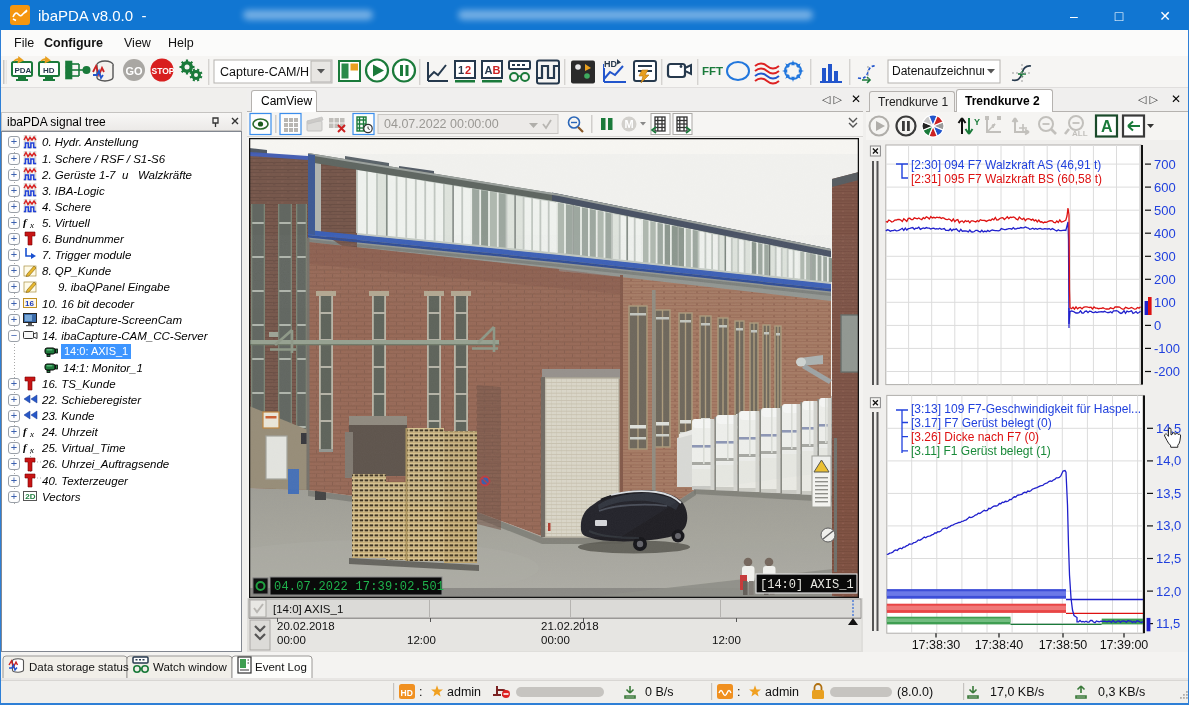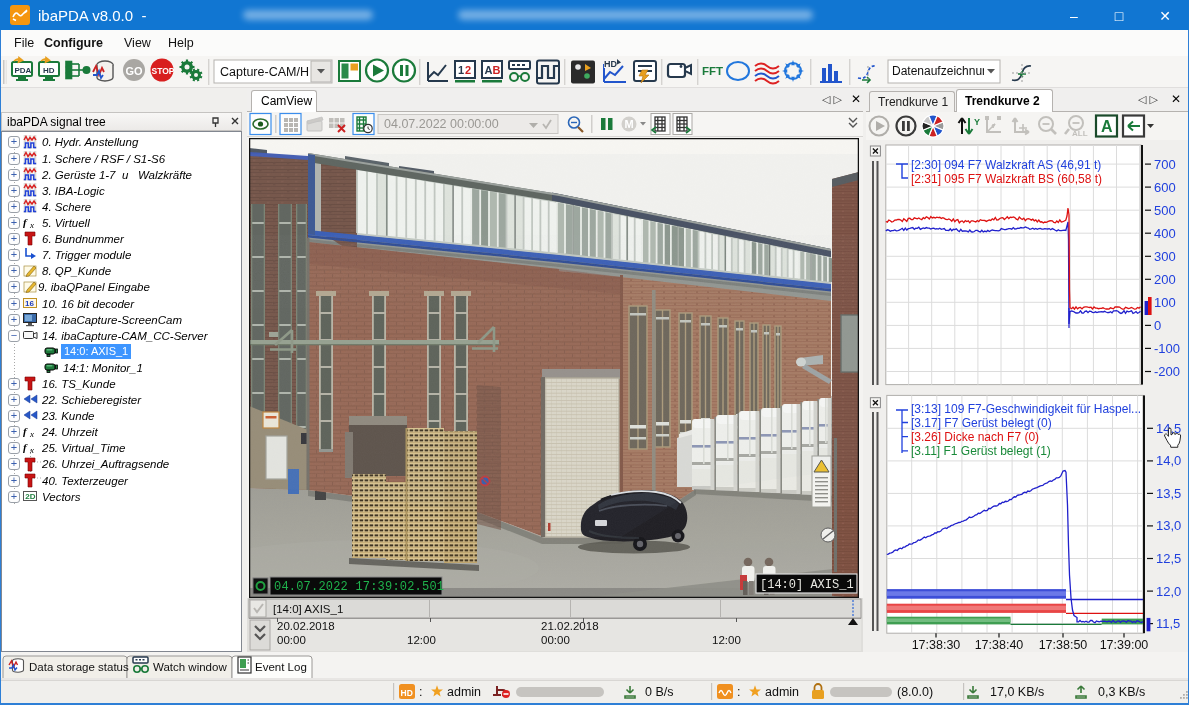--- a/index.html
+++ b/index.html
@@ -283,21 +283,21 @@
 <svg class="abs" style="left:21px;top:131.3px" width="15" height="15" viewBox="0 0 15 15">
         <rect x="1" y="3" width="12" height="10" fill="#fffbe8" stroke="#a89040" stroke-width="0.7"></rect>
         <path d="M4 11 L11 3 l2 2 -7 8 -3 0.5 z" fill="#e8b830" stroke="#806010" stroke-width="0.6"></path>
       </svg>
 <div class="ti" style="left:40px;top:133px">8. QP_Kunde</div>
 <div class="abs ebox" style="left:6px;top:149px">+</div>
 <svg class="abs" style="left:21px;top:147.4px" width="15" height="15" viewBox="0 0 15 15">
         <rect x="1" y="3" width="12" height="10" fill="#fffbe8" stroke="#a89040" stroke-width="0.7"></rect>
         <path d="M4 11 L11 3 l2 2 -7 8 -3 0.5 z" fill="#e8b830" stroke="#806010" stroke-width="0.6"></path>
       </svg>
-<div class="ti" style="left:36px;top:149px">9. ibaQPanel Eingabe</div>
+<div class="ti" style="left:56px;top:149px">9. ibaQPanel Eingabe</div>
 <div class="abs ebox" style="left:6px;top:166px">+</div>
 <svg class="abs" style="left:21px;top:163.5px" width="15" height="15" viewBox="0 0 15 15">
         <rect x="0.5" y="2.5" width="13" height="9" fill="#fff8e8" stroke="#c09020" stroke-width="1"></rect>
         <text x="2" y="10" font-size="8" font-weight="bold" fill="#2040c0">16</text>
       </svg>
 <div class="ti" style="left:40px;top:166px">10. 16 bit decoder</div>
 <div class="abs ebox" style="left:6px;top:182px">+</div>
 <svg class="abs" style="left:21px;top:179.60000000000002px" width="15" height="15" viewBox="0 0 15 15">
         <rect x="0.5" y="1.5" width="13" height="9" fill="#3a6aa8" stroke="#222" stroke-width="1"></rect>
         <rect x="2" y="3" width="7" height="6" fill="#78a8d8"></rect>

